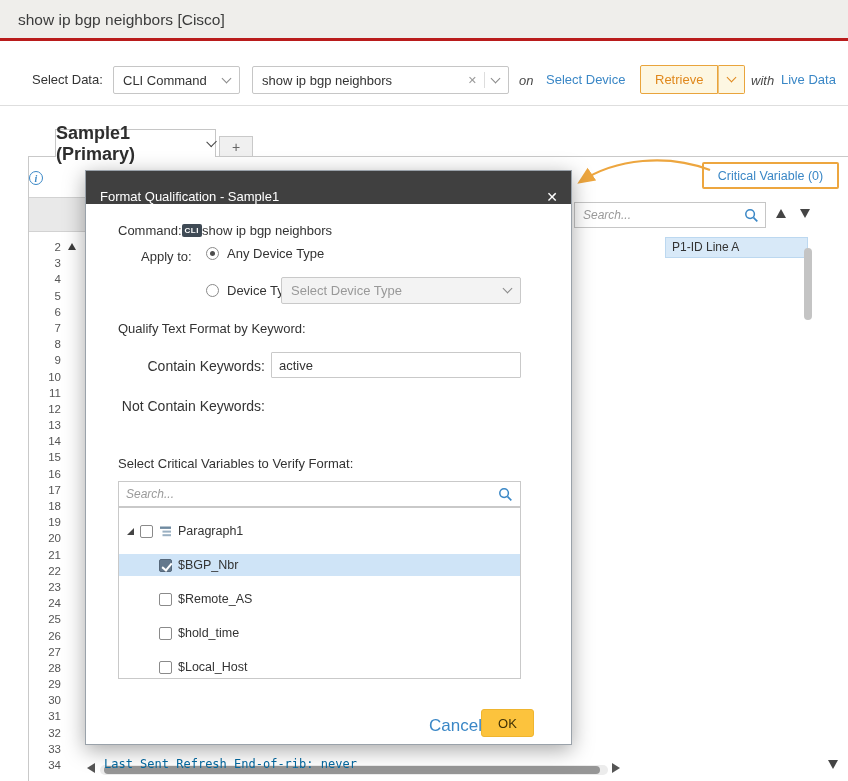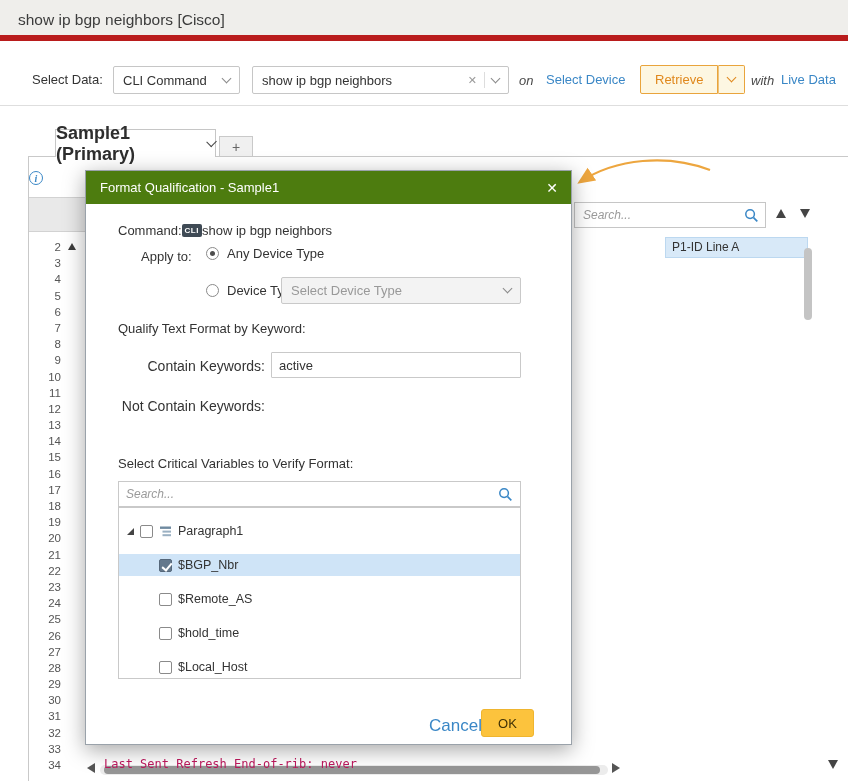--- a/index.html
+++ b/index.html
@@ -1,21 +1,21 @@
 <!DOCTYPE html>
 <html><head>
 <meta charset="utf-8">
 <style>
   * { margin:0; padding:0; box-sizing:border-box; }
   html,body { width:848px; height:781px; }
   body { font-family:"Liberation Sans", sans-serif; background:#fff; position:relative; overflow:hidden; }
   .screen { position:absolute; left:0; top:0; width:848px; height:781px; background:#fff; }
 
   
-  .titlebar { position:absolute; left:0; top:0; width:848px; height:41px; background:#efeeeb; border-bottom:6px solid #b91c1c; }
+  .titlebar { position:absolute; left:0; top:0; width:848px; height:41px; background:#efeeeb; border-bottom:3px solid #b91c1c; }
   .titlebar .title { position:absolute; left:18px; top:11px; font-size:15.5px; color:#3c3c3c; }
 
   
   .toolbar { position:absolute; left:0; top:41px; width:848px; height:65px; background:#fff; border-bottom:1px solid #dedede; }
   .tb-label { position:absolute; left:32px; top:31px; font-size:13px; color:#333; }
   .dd { position:absolute; display:flex; align-items:center; border:1px solid #c6c6c6; border-radius:2px; background:#fff; font-size:13px; color:#333; padding:0 9px; cursor:pointer; }
   .dd-type { left:113px; top:25px; width:127px; height:28px; }
   .combo { left:252px; top:25px; width:257px; height:28px; }
   .dd .grow { flex:1; }
   .chev { display:inline-block; width:7px; height:7px; border-right:1.6px solid #8a8a8a; border-bottom:1.6px solid #8a8a8a; transform:rotate(45deg); margin-top:-4px; }
@@ -38,21 +38,21 @@
   .tab-add { position:absolute; left:219px; top:136px; width:34px; height:21px; background:#f0f0f0; border:1px solid #c9c9c9; z-index:3; display:flex; align-items:center; justify-content:center; font-size:14px; color:#666; cursor:pointer; }
   .panel-topline { position:absolute; left:28px; top:156px; width:820px; height:1px; background:#c9c9c9; z-index:1; }
   .panel-leftline { position:absolute; left:28px; top:156px; width:1px; height:625px; background:#c9c9c9; }
   .info-icon { position:absolute; left:29px; top:171px; width:14px; height:14px; border-radius:50%; border:1px solid #3a87c6; color:#3a87c6; font-family:"Liberation Serif", serif; font-style:italic; font-weight:bold; font-size:10px; display:flex; align-items:center; justify-content:center; cursor:pointer; }
 
   
   .editor-corner { position:absolute; left:29px; top:197px; width:57px; height:35px; background:#e9e9e9; border-top:1px solid #d2d2d2; border-bottom:1px solid #d2d2d2; }
   .gutter { position:absolute; left:29px; top:239px; width:36px; text-align:right; font-size:11.5px; color:#555; z-index:1; }
   .gutter .ln { height:16.2px; line-height:16.2px; padding-right:4px; }
   .fold-marker { position:absolute; left:68px; top:243px; width:0; height:0; border-left:4px solid transparent; border-right:4px solid transparent; border-bottom:7px solid #3c3c3c; cursor:pointer; }
-  .code-line { position:absolute; left:104px; top:757px; font-family:"DejaVu Sans Mono", monospace; font-size:12px; color:#be185d; white-space:pre; z-index:1; }
+  .code-line { position:absolute; left:104px; top:757px; font-family:"DejaVu Sans Mono", monospace; font-size:12px; color:#0369a1; white-space:pre; z-index:1; }
 
   
   .hs-left { position:absolute; left:87px; top:763px; width:0; height:0; border-top:5px solid transparent; border-bottom:5px solid transparent; border-right:8px solid #555; cursor:pointer; }
   .hs-track { position:absolute; left:100px; top:765px; width:508px; height:10px; background:#ececec; border-radius:5px; }
   .hs-thumb { position:absolute; left:104px; top:766px; width:496px; height:8px; background:#969696; border-radius:4px; cursor:pointer; }
   .hs-right { position:absolute; left:612px; top:763px; width:0; height:0; border-top:5px solid transparent; border-bottom:5px solid transparent; border-left:8px solid #555; cursor:pointer; }
 
   
   .rp-search { position:absolute; left:574px; top:202px; width:192px; height:26px; border:1px solid #c6c6c6; background:#fff; display:flex; align-items:center; padding:0 6px 0 8px; }
   .rp-search input { border:none; outline:none; flex:1; font-size:12px; color:#333; font-family:"Liberation Sans",sans-serif; min-width:0; }
@@ -64,21 +64,21 @@
   .rp-item { position:absolute; left:665px; top:237px; width:143px; height:21px; background:#d8e9f8; border:1px solid #bcd8f0; font-size:12px; color:#333; line-height:19px; padding-left:6px; cursor:pointer; }
   .rp-scroll-thumb { position:absolute; left:804px; top:248px; width:8px; height:72px; background:#c4c4c4; border-radius:4px; cursor:pointer; }
   .rp-bottom-down { position:absolute; left:828px; top:760px; }
 
   
   .cv-box { position:absolute; left:702px; top:162px; width:137px; height:27px; border:2px solid #eda63f; background:#fff; border-radius:2px; display:flex; align-items:center; justify-content:center; font-size:12.5px; color:#3a87c6; z-index:4; cursor:pointer; }
   .cv-arrow { position:absolute; left:564px; top:146px; z-index:4; pointer-events:none; }
 
   
   .modal { position:absolute; left:85px; top:170px; width:487px; height:575px; background:#fff; border:1px solid #9aa2aa; box-shadow:0 5px 20px rgba(0,0,0,.35); z-index:50; }
-  .modal-header { position:absolute; left:0; top:0; width:100%; height:33px; background:#4d7c0f; display:flex; align-items:center; padding:0 13px 0 14px; cursor:move; }
+  .modal-header { position:absolute; left:0; top:0; width:100%; height:33px; background:#404040; display:flex; align-items:flex-end; padding:0 13px 0 14px; cursor:move; }
   .modal-title { color:#fff; font-size:13px; }
   .modal-close { margin-left:auto; color:#fff; font-size:14px; cursor:pointer; line-height:1; }
   .m-label { position:absolute; font-size:13px; color:#333; }
   .cmd-row { position:absolute; left:32px; top:52px; display:flex; align-items:center; gap:0; font-size:13px; color:#333; }
   .cli-badge { background:#3f4a55; color:#fff; font-size:8px; font-weight:bold; letter-spacing:.5px; padding:2px 3px; border-radius:2px; }
   .radio-row { position:absolute; display:flex; align-items:center; gap:8px; font-size:13px; color:#333; cursor:pointer; }
   .radio { position:relative; width:13px; height:13px; border:1px solid #8a8a8a; border-radius:50%; background:#fff; flex:0 0 auto; }
   .radio.checked::after { content:""; position:absolute; left:3px; top:3px; width:5px; height:5px; border-radius:50%; background:#4d4d4d; }
   .m-dd { position:absolute; left:195px; top:106px; width:240px; height:27px; background:#f3f3f3; border:1px solid #c9c9c9; border-radius:2px; display:flex; align-items:center; padding:0 9px; font-size:13px; color:#999; cursor:default; }
   .m-input { position:absolute; left:185px; width:250px; height:26px; border:1px solid #c9c9c9; border-radius:1px; font-size:13px; color:#333; padding:0 7px; font-family:"Liberation Sans",sans-serif; outline:none; }
@@ -198,20 +198,21 @@
       <circle cx="6.5" cy="6.5" r="4.6" fill="none" stroke="#3a87c6" stroke-width="1.6"></circle>
       <line x1="10.2" y1="10.2" x2="14.2" y2="14.2" stroke="#3a87c6" stroke-width="1.8"></line>
     </svg>
   </div>
   <div class="tri-up rp-up"></div>
   <div class="tri-down rp-down"></div>
   <div class="rp-item">P1-ID Line A</div>
   <div class="rp-scroll-thumb"></div>
   <div class="tri-down rp-bottom-down"></div>
 
+  <div class="cv-box">Critical Variable (0)</div>
   <svg class="cv-arrow" width="150" height="55">
     <defs>
       <marker id="ah" markerWidth="9" markerHeight="8" refX="6.5" refY="3.5" orient="auto">
         <path d="M0,0 L8,3.5 L0,7 z" fill="#eda63f"></path>
       </marker>
     </defs>
     <path d="M146,24 C104,8 52,12 16,36" stroke="#eda63f" stroke-width="2.2" fill="none" marker-end="url(#ah)"></path>
   </svg>
 
   <div class="modal">

